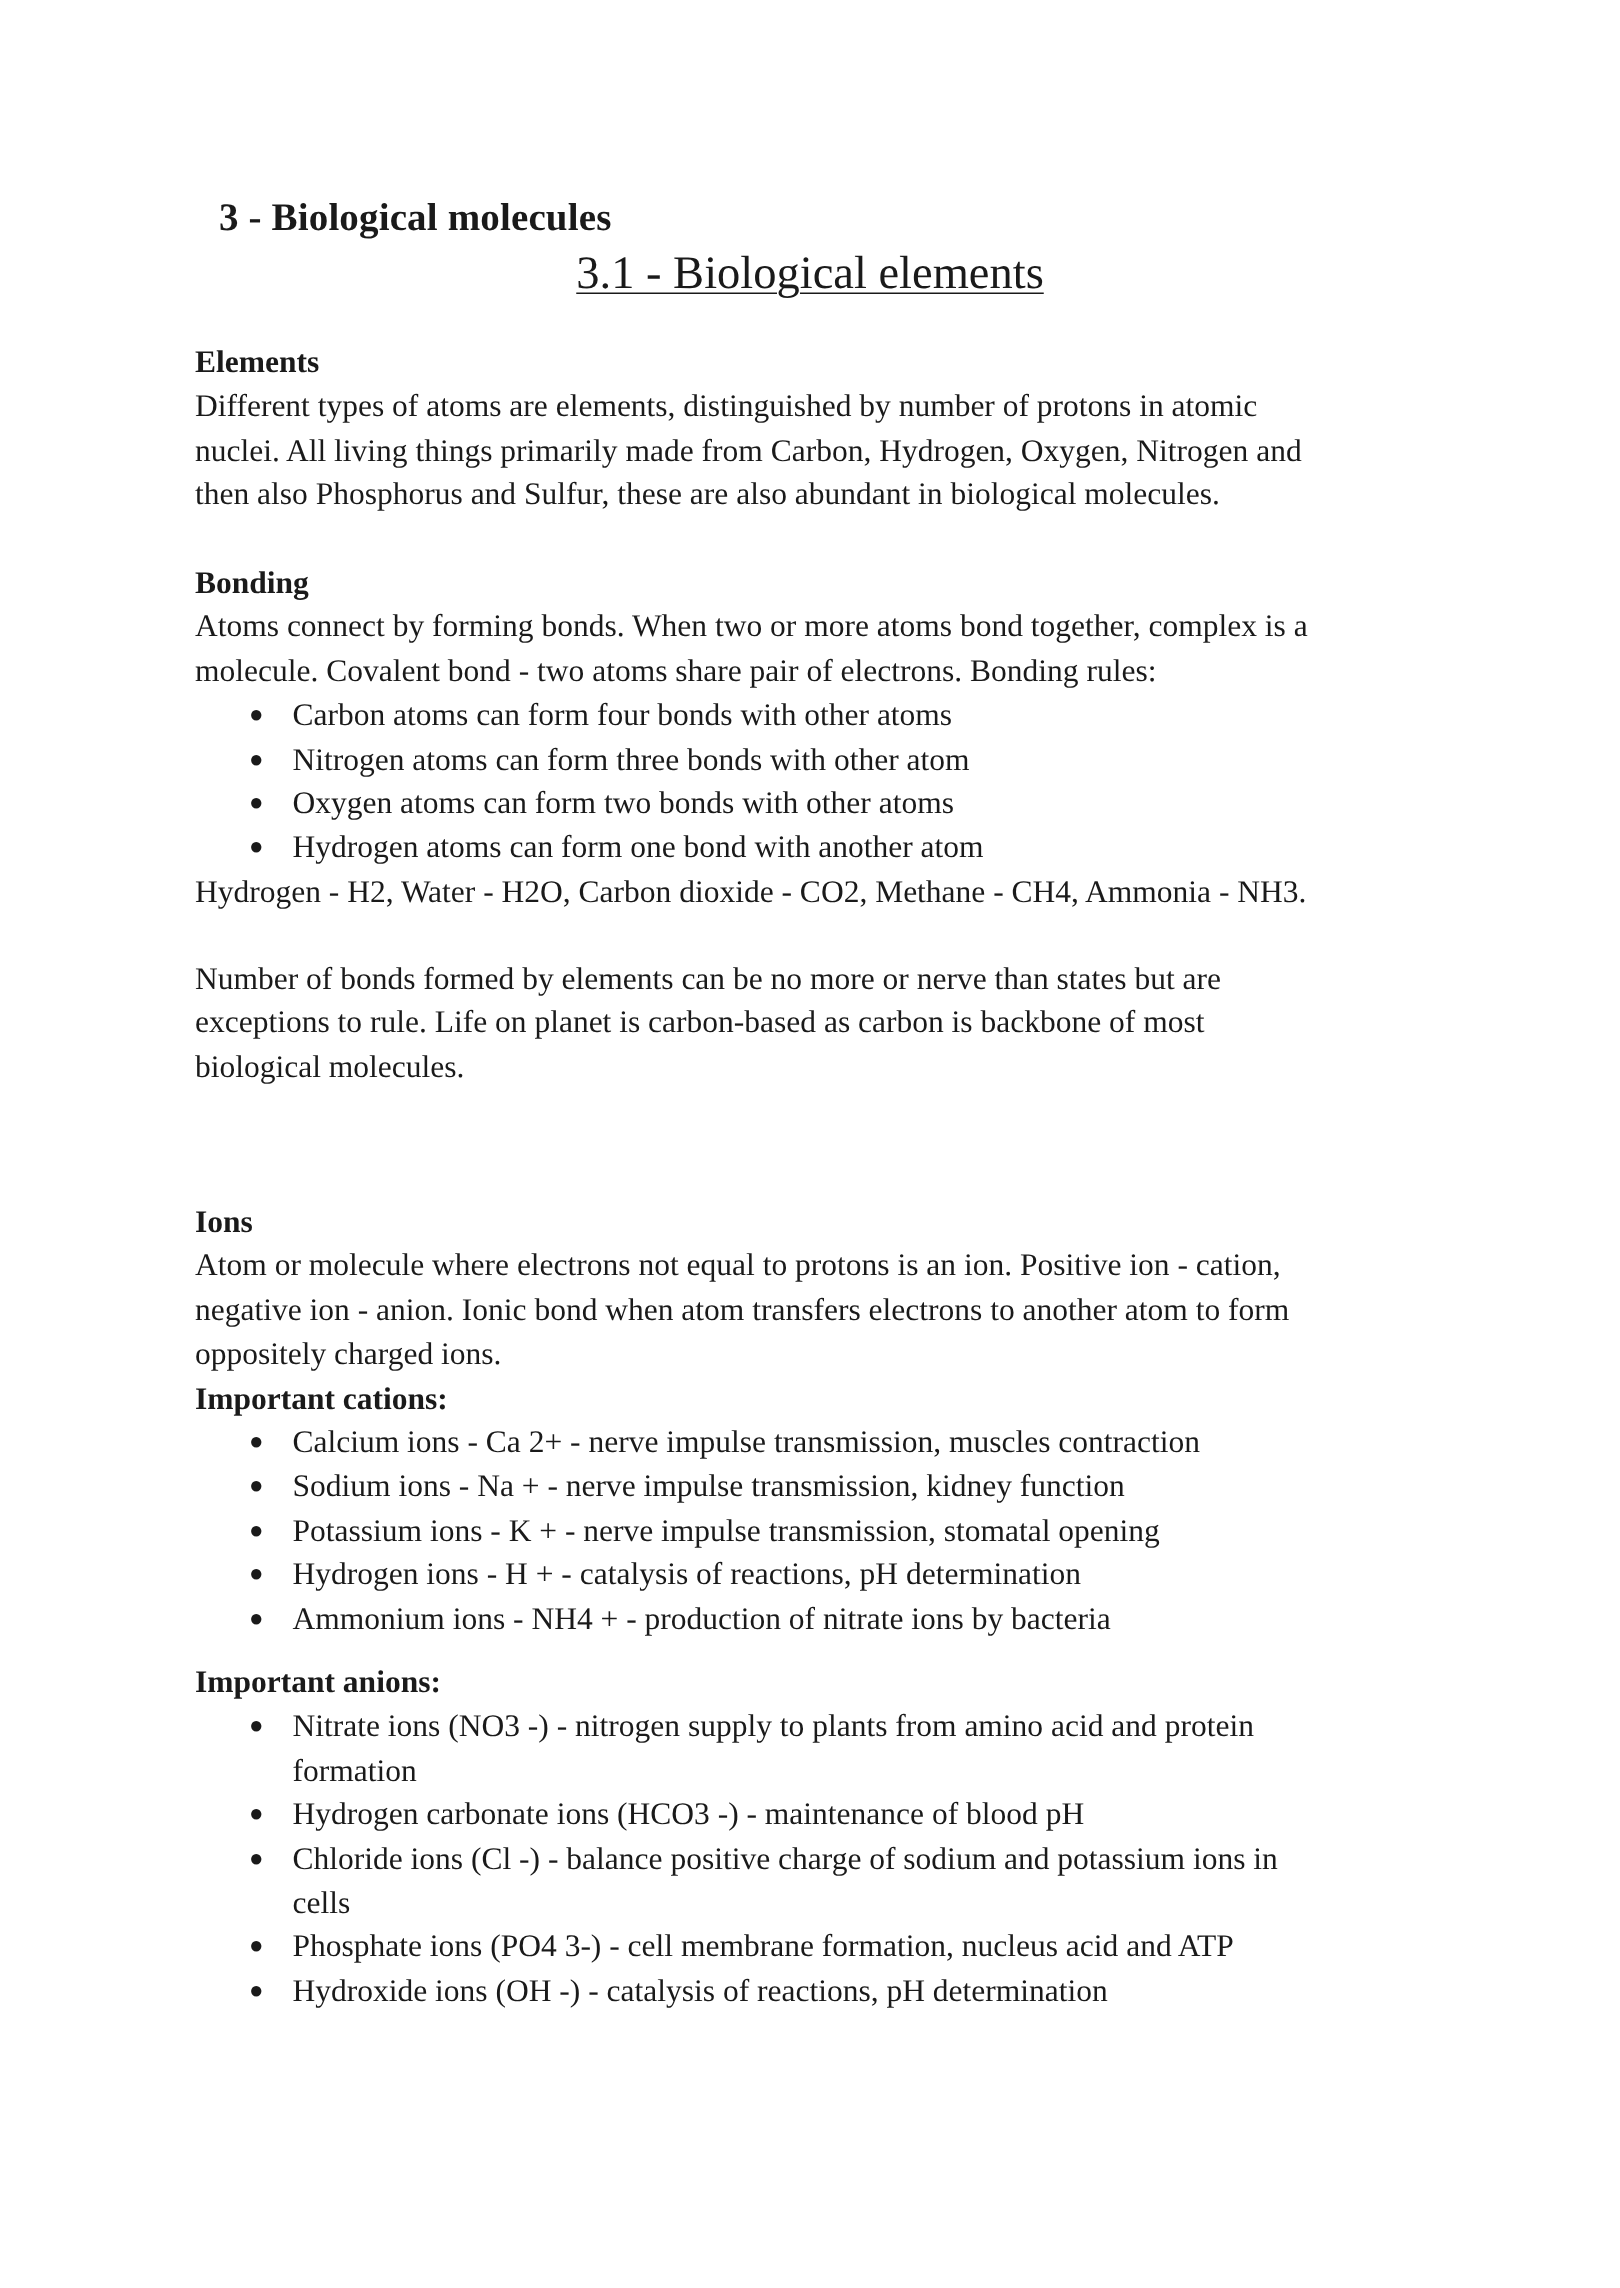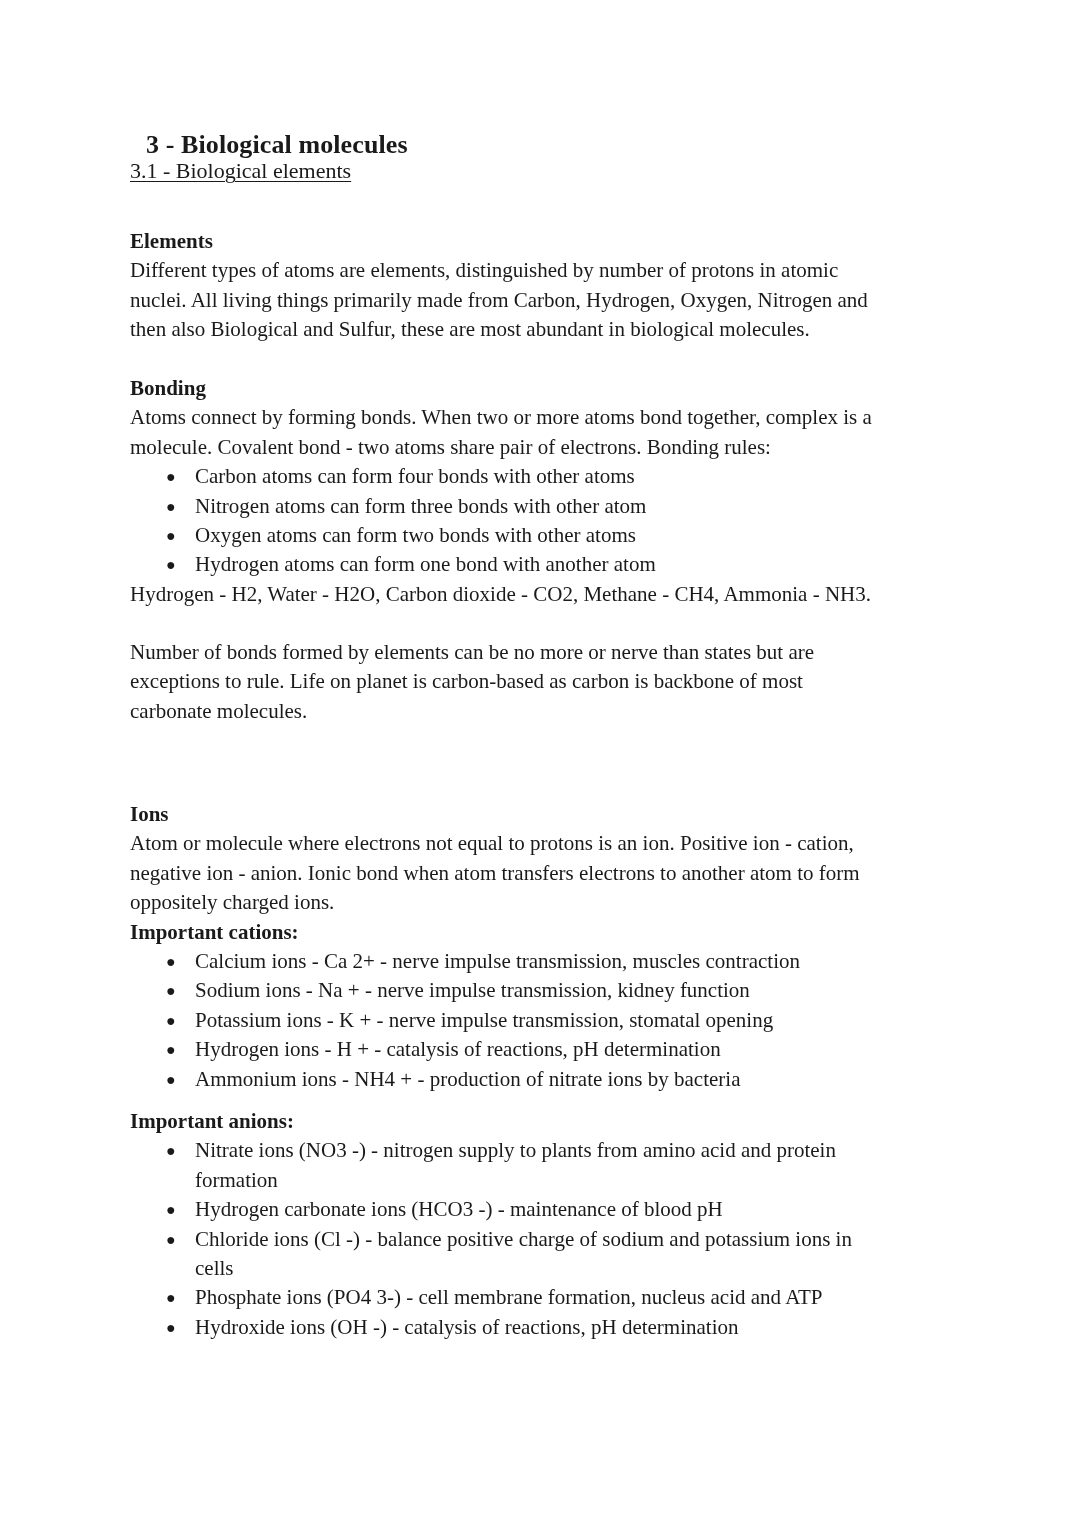--- a/index.html
+++ b/index.html
@@ -29,22 +29,23 @@
       text-align: left;
       font-size: 26px;
       font-weight: bold;
       line-height: 34px;
       letter-spacing: 0.1px;
     }
     .subtitle {
       position: absolute;
       left: 0;
       width: 820px;
-      top: 155px;
-      font-size: 22px;
+      top: 166px;
+      text-align: center;
+      font-size: 31px;
       line-height: 32px;
     }
     .subtitle span {
       text-decoration: underline;
       text-underline-offset: 3px;
       text-decoration-thickness: 1px;
     }
     .block {
       position: absolute;
       left: 0;
@@ -85,21 +86,21 @@
   <div class="title">3 - Biological molecules</div>
   <div class="subtitle">
     <span>3.1 - Biological elements</span>
   </div>
 
   <div class="block" style="top:227px;">
     <p class="heading">Elements</p>
     <p>
       <span class="line">Different types of atoms are elements, distinguished by number of protons in atomic</span>
       <span class="line">nuclei. All living things primarily made from Carbon, Hydrogen, Oxygen, Nitrogen and</span>
-      <span class="line">then also Biological and Sulfur, these are most abundant in biological molecules.</span>
+      <span class="line">then also Phosphorus and Sulfur, these are also abundant in biological molecules.</span>
     </p>
   </div>
 
   <div class="block" style="top:374px;">
     <p class="heading">Bonding</p>
     <p>
       <span class="line">Atoms connect by forming bonds. When two or more atoms bond together, complex is a</span>
       <span class="line">molecule. Covalent bond - two atoms share pair of electrons. Bonding rules:</span>
     </p>
     <ul>
@@ -108,21 +109,21 @@
       <li><span class="bullet">●</span><span>Oxygen atoms can form two bonds with other atoms</span></li>
       <li><span class="bullet">●</span><span>Hydrogen atoms can form one bond with another atom</span></li>
     </ul>
     <p class="line">Hydrogen - H2, Water - H2O, Carbon dioxide - CO2, Methane - CH4, Ammonia - NH3.</p>
   </div>
 
   <div class="block" style="top:638px;">
     <p>
       <span class="line">Number of bonds formed by elements can be no more or nerve than states but are</span>
       <span class="line">exceptions to rule. Life on planet is carbon-based as carbon is backbone of most</span>
-      <span class="line">carbonate molecules.</span>
+      <span class="line">biological molecules.</span>
     </p>
   </div>
 
   <div class="block" style="top:756px;margin-top:44px;">
     <p class="heading">Ions</p>
     <p>
       <span class="line">Atom or molecule where electrons not equal to protons is an ion. Positive ion - cation,</span>
       <span class="line">negative ion - anion. Ionic bond when atom transfers electrons to another atom to form</span>
       <span class="line">oppositely charged ions.</span>
     </p>

